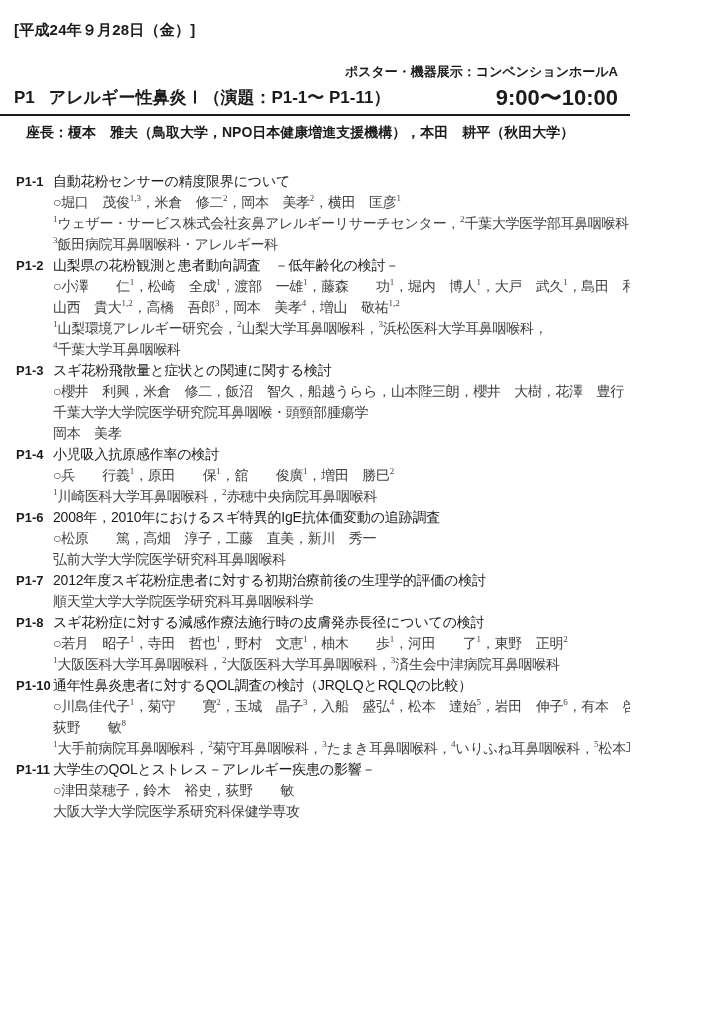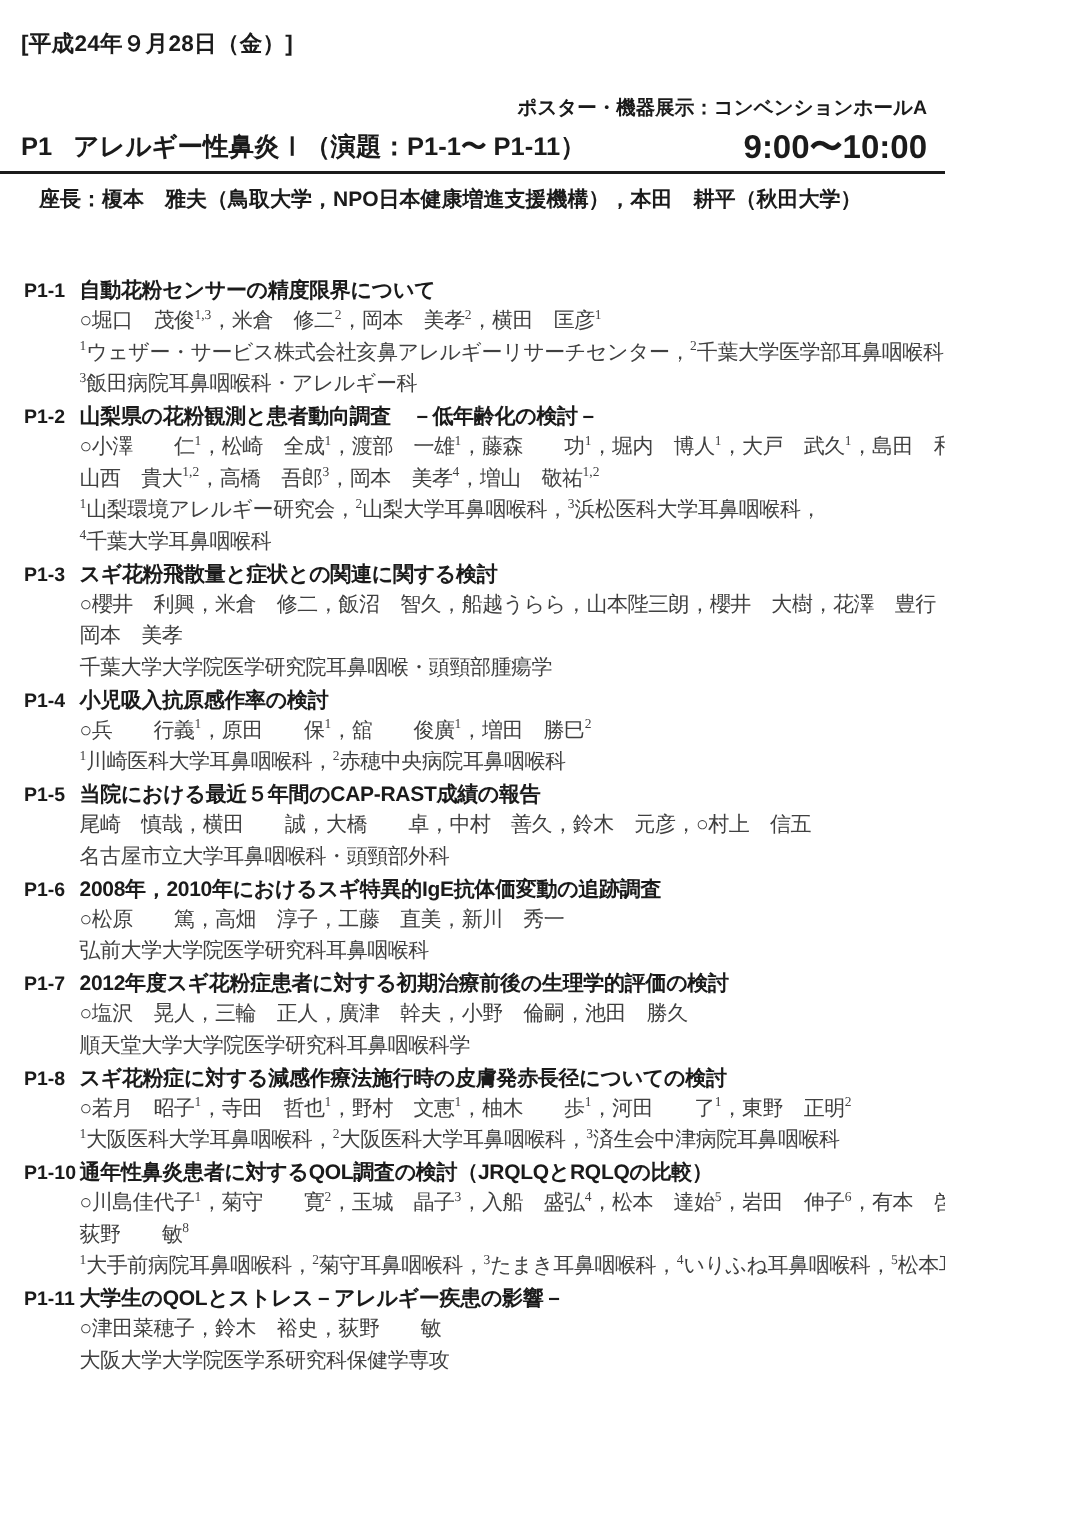--- a/index.html
+++ b/index.html
@@ -51,42 +51,42 @@
     margin: 5px -12px 0 -14px;
   }
   .chairs {
     margin-top: 6px;
     padding-left: 12px;
     font-size: 14px;
     font-weight: 700;
     line-height: 21px;
     white-space: nowrap;
   }
-  .entries { margin-top: 40px; }
+  .entries { margin-top: 28px; }
   .entry {
     display: flex;
     align-items: flex-start;
   }
   .entry-id {
     flex: 0 0 37px;
     margin-left: 2px;
     font-size: 13px;
     font-weight: 700;
     line-height: 21px;
     white-space: nowrap;
   }
   .entry-body { flex: 1 1 auto; min-width: 0; }
   .line {
     font-size: 14px;
     line-height: 21px;
     white-space: nowrap;
   }
   .title-line {
     font-family: "Liberation Sans", sans-serif;
-    font-weight: 700;
+    font-weight: 400;
     letter-spacing: -0.2px;
   }
   .authors, .affil {
     font-family: "Liberation Serif", "DejaVu Serif", serif;
     font-weight: 400;
     color: #404040;
     letter-spacing: -0.3px;
   }
   sup {
     font-size: 9px;
@@ -129,57 +129,48 @@
           <div class="line affil"><sup>1</sup>山梨環境アレルギー研究会，<sup>2</sup>山梨大学耳鼻咽喉科，<sup>3</sup>浜松医科大学耳鼻咽喉科，</div>
           <div class="line affil"><sup>4</sup>千葉大学耳鼻咽喉科</div>
         </div>
   </div>
 
   <div class="entry">
     <div class="entry-id">P1-3</div>
     <div class="entry-body">
       <div class="line title-line">スギ花粉飛散量と症状との関連に関する検討</div>
     <div class="line authors">○櫻井　利興，米倉　修二，飯沼　智久，船越うらら，山本陛三朗，櫻井　大樹，花澤　豊行，</div>
+          <div class="line affil">千葉大学大学院医学研究院耳鼻咽喉・頭頸部腫瘍学</div>
           <div class="line authors">岡本　美孝</div>
-          <div class="line affil">千葉大学大学院医学研究院耳鼻咽喉・頭頸部腫瘍学</div>
         </div>
   </div>
 
   <div class="entry">
     <div class="entry-id">P1-4</div>
     <div class="entry-body">
       <div class="line title-line">小児吸入抗原感作率の検討</div>
     <div class="line authors">○兵　　行義<sup>1</sup>，原田　　保<sup>1</sup>，舘　　俊廣<sup>1</sup>，増田　勝巳<sup>2</sup></div>
           <div class="line affil"><sup>1</sup>川崎医科大学耳鼻咽喉科，<sup>2</sup>赤穂中央病院耳鼻咽喉科</div>
         </div>
   </div>
 
-  <div class="entry">
-    <div class="entry-id">P1-5</div>
-    <div class="entry-body">
-      <div class="line title-line">当院における最近５年間のCAP-RAST成績の報告</div>
-    <div class="line authors">尾崎　慎哉，横田　　誠，大橋　　卓，中村　善久，鈴木　元彦，○村上　信五</div>
-          <div class="line affil">名古屋市立大学耳鼻咽喉科・頭頸部外科</div>
-        </div>
-  </div>
 
   <div class="entry">
     <div class="entry-id">P1-6</div>
     <div class="entry-body">
       <div class="line title-line">2008年，2010年におけるスギ特異的IgE抗体価変動の追跡調査</div>
     <div class="line authors">○松原　　篤，高畑　淳子，工藤　直美，新川　秀一</div>
           <div class="line affil">弘前大学大学院医学研究科耳鼻咽喉科</div>
         </div>
   </div>
 
   <div class="entry">
     <div class="entry-id">P1-7</div>
     <div class="entry-body">
       <div class="line title-line">2012年度スギ花粉症患者に対する初期治療前後の生理学的評価の検討</div>
-    <div class="line authors">○塩沢　晃人，三輪　正人，廣津　幹夫，小野　倫嗣，池田　勝久</div>
           <div class="line affil">順天堂大学大学院医学研究科耳鼻咽喉科学</div>
         </div>
   </div>
 
   <div class="entry">
     <div class="entry-id">P1-8</div>
     <div class="entry-body">
       <div class="line title-line">スギ花粉症に対する減感作療法施行時の皮膚発赤長径についての検討</div>
     <div class="line authors">○若月　昭子<sup>1</sup>，寺田　哲也<sup>1</sup>，野村　文恵<sup>1</sup>，柚木　　歩<sup>1</sup>，河田　　了<sup>1</sup>，東野　正明<sup>2</sup></div>
           <div class="line affil"><sup>1</sup>大阪医科大学耳鼻咽喉科，<sup>2</sup>大阪医科大学耳鼻咽喉科，<sup>3</sup>済生会中津病院耳鼻咽喉科</div>

